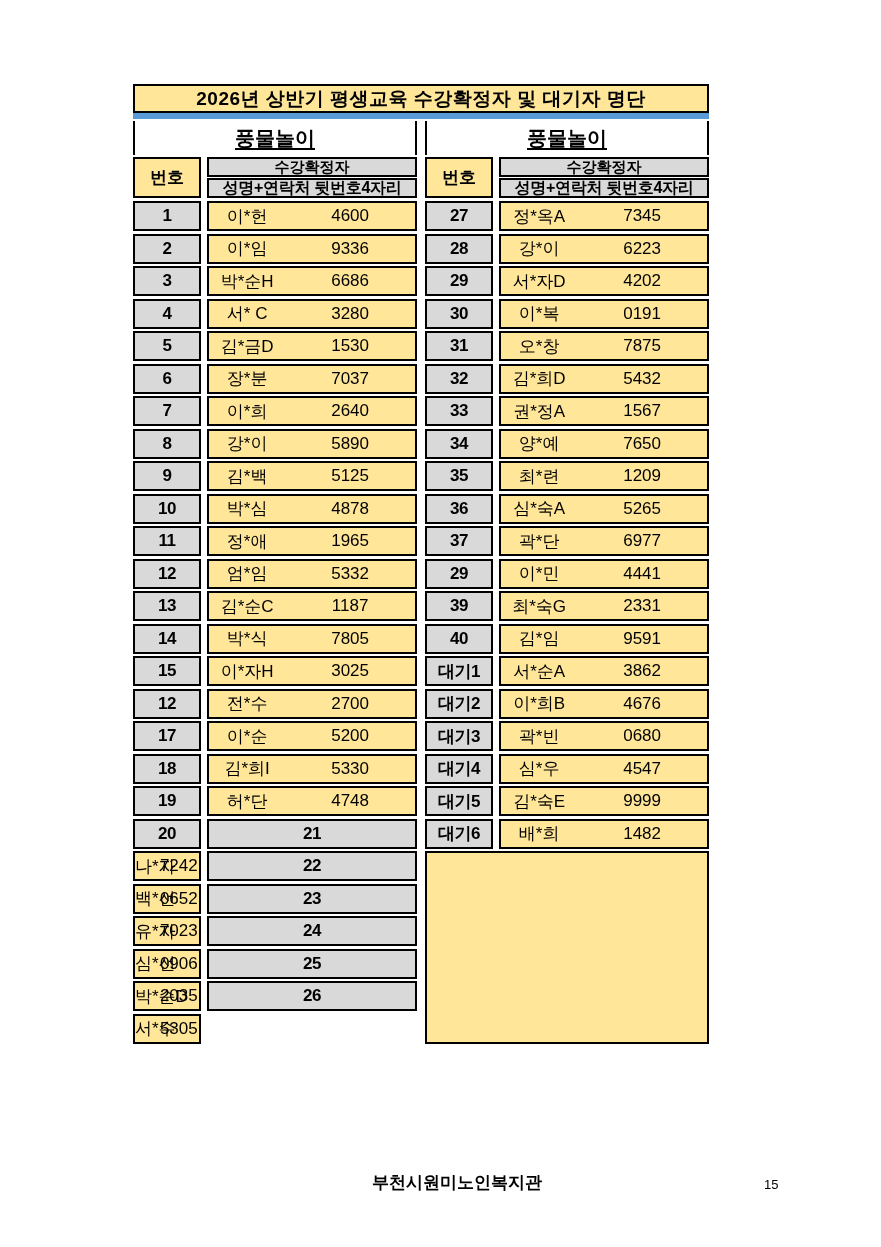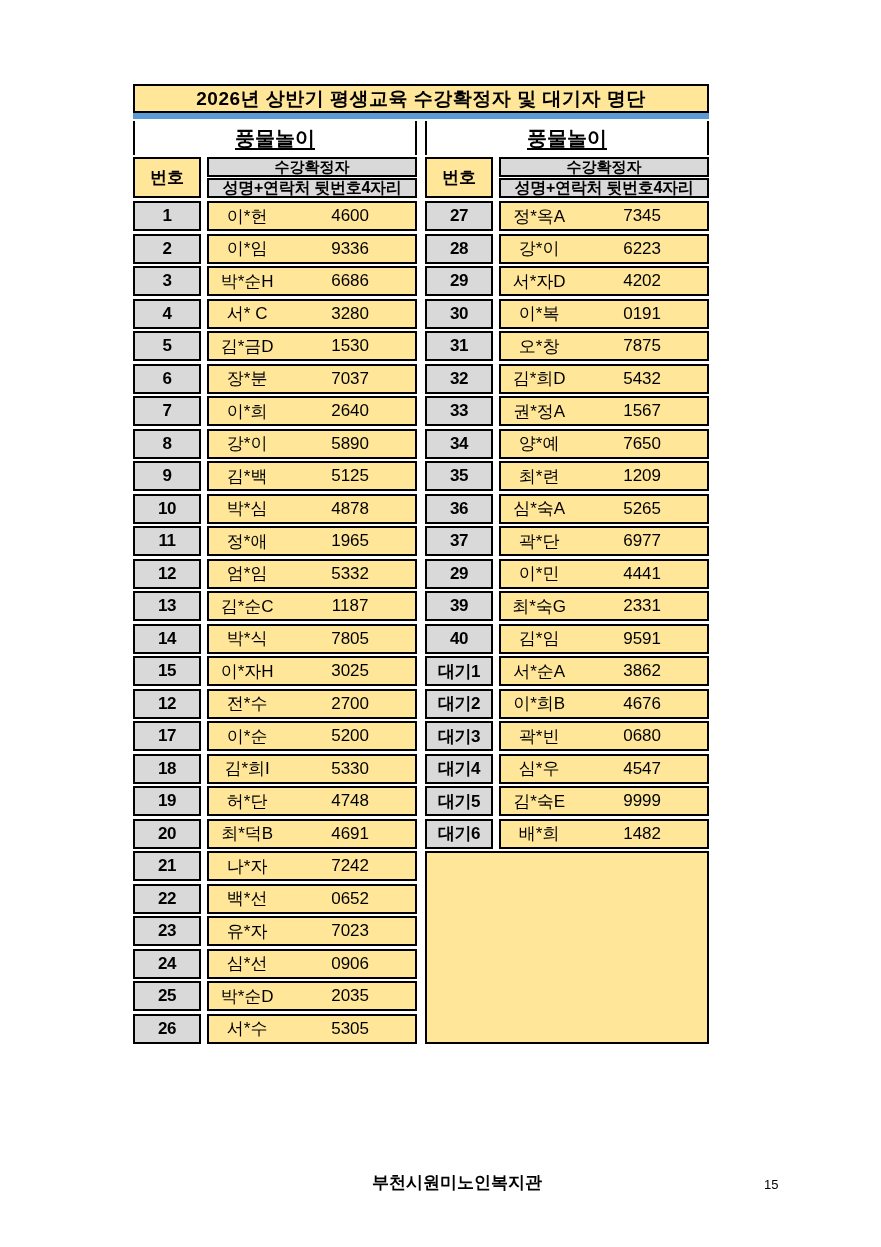--- a/index.html
+++ b/index.html
@@ -163,24 +163,20 @@
           <div class="cell val">
             <span class="nm">김*희I</span>
             <span class="dg">5330</span>
           </div>
           <div class="cell num">19</div>
           <div class="cell val">
             <span class="nm">허*단</span>
             <span class="dg">4748</span>
           </div>
           <div class="cell num">20</div>
-          <div class="cell val">
-            <span class="nm">최*덕B</span>
-            <span class="dg">4691</span>
-          </div>
           <div class="cell num">21</div>
           <div class="cell val">
             <span class="nm">나*자</span>
             <span class="dg">7242</span>
           </div>
           <div class="cell num">22</div>
           <div class="cell val">
             <span class="nm">백*선</span>
             <span class="dg">0652</span>
           </div>

